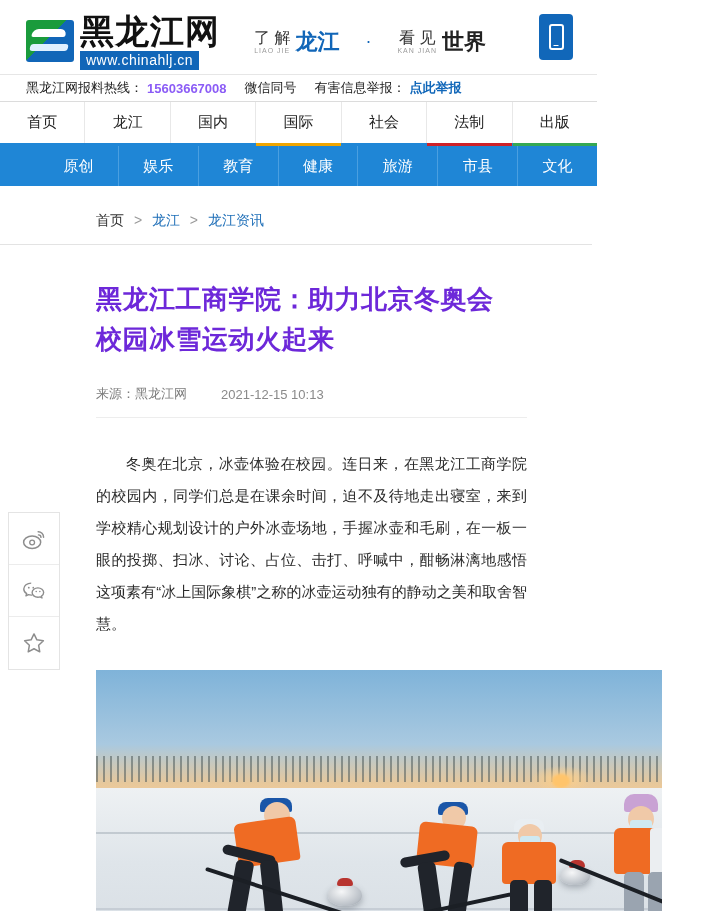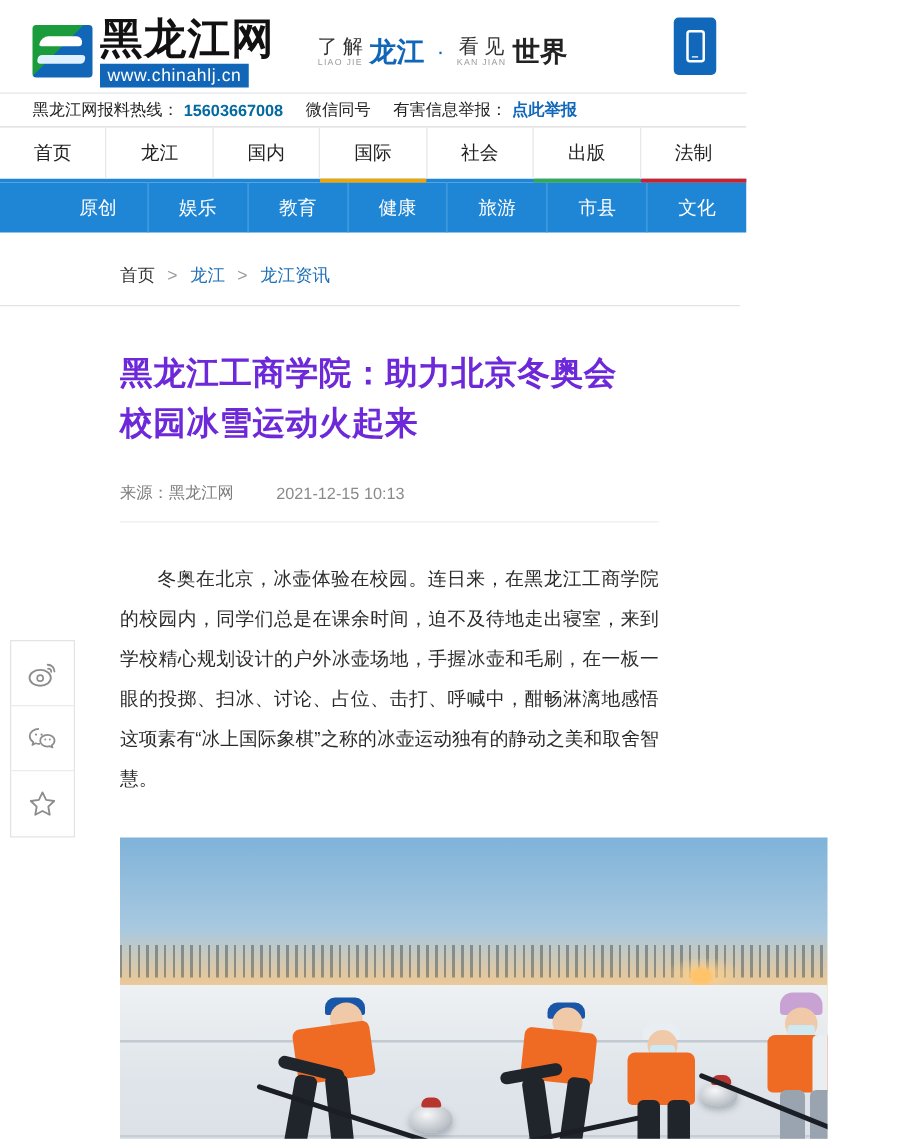--- a/index.html
+++ b/index.html
@@ -53,21 +53,21 @@
   .logo-url {
     font-size: 14px;
     color: #ffffff;
     background: #1166b8;
     padding: 1px 6px 2px 6px;
     display: inline-block;
     letter-spacing: 0.5px;
     margin-top: 2px;
     font-family: "Liberation Sans", sans-serif;
   }
-  .slogan { display:flex; align-items:center; margin-left: 34px; gap: 6px; }
+  .slogan { display:flex; align-items:center; margin-left: 34px; gap: 22px; }
   .slogan-unit { display:flex; align-items:flex-end; gap:5px; }
   .sl-small {
     text-align:center;
     color:#3b3b3b;
   }
   .sl-small .big { font-size: 16px; line-height:18px; color:#333; }
   .sl-small .pinyin { font-size: 7px; letter-spacing:1px; color:#9b9b9b; }
   .sl-blue { color:#1166b8; }
   .sl-blue .big { font-size: 22px; line-height: 24px; font-weight: bold; }
   .sl-dark .big { font-size: 22px; line-height:24px; font-weight:bold; color:#222; }
@@ -95,21 +95,21 @@
     border-top: 1px solid #e6e6e6;
     border-bottom: 1px solid #dcdcdc;
     height: 28px;
     display:flex; align-items:center;
     padding-left: 26px;
     font-size: 13px;
     color: #222;
     background:#fff;
     gap: 4px;
   }
-  .hotline .num { font-weight: bold; color:#0369a1; }
+  .hotline .num { font-weight: bold; color:#8b5cf6; }
   .hotline .sep { width: 10px; display:inline-block; }
   .hotline .report { color:#1167b9; font-weight:bold; }
 
   
   .nav-top {
     display:flex;
     height: 44px;
     border-bottom: 3px solid #1f86d6;
     position: relative;
   }
@@ -365,22 +365,22 @@
     <span>有害信息举报：</span>
     <span class="report">点此举报</span>
   </div>
 
   <div class="nav-top">
     <div class="cell">首页</div>
     <div class="cell">龙江</div>
     <div class="cell">国内</div>
     <div class="cell c-orange">国际</div>
     <div class="cell">社会</div>
+    <div class="cell c-red">法制</div>
     <div class="cell c-green">出版</div>
-    <div class="cell c-red">法制</div>
   </div>
 
   <div class="nav-bottom">
     <div class="cell">原创</div>
     <div class="cell">娱乐</div>
     <div class="cell">教育</div>
     <div class="cell">健康</div>
     <div class="cell">旅游</div>
     <div class="cell">市县</div>
     <div class="cell">文化</div>

